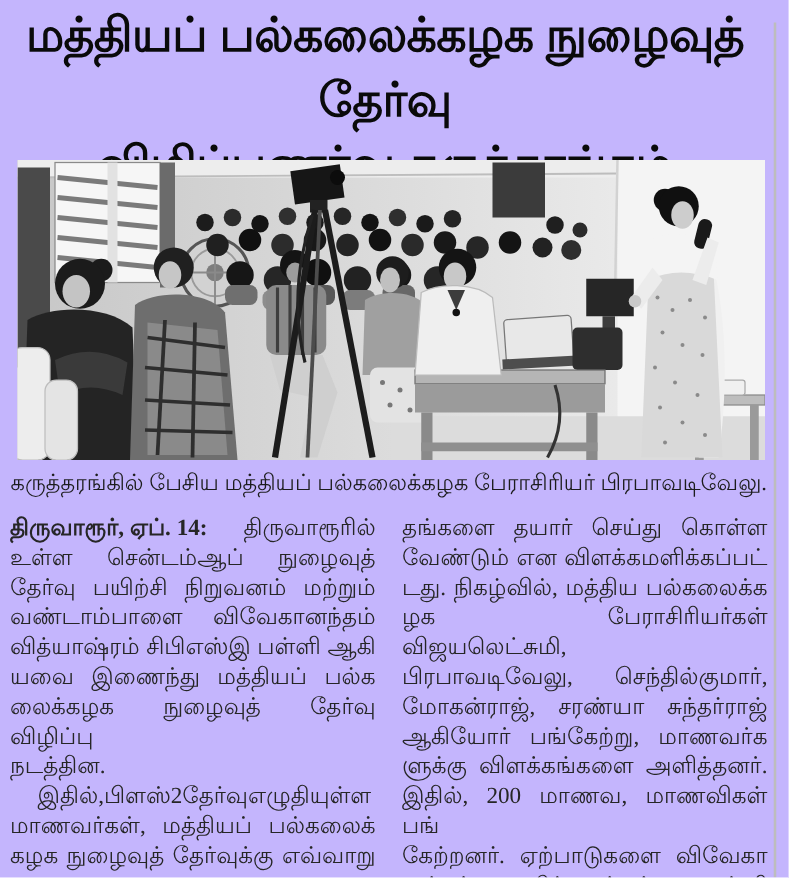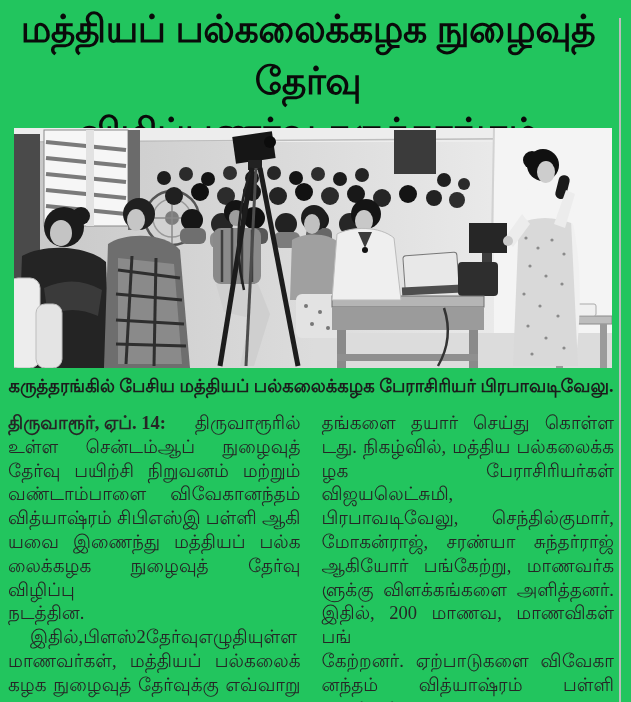--- a/index.html
+++ b/index.html
@@ -1,30 +1,30 @@
 <!DOCTYPE html>
 <html lang="ta"><head>
 <meta charset="utf-8">
 <style>
   html,body{margin:0;padding:0;background:#ffffff;}
   .page{
-    position:relative;width:631px;height:702px;background:#22c55e;
+    position:relative;width:631px;height:702px;background:#c4b5fd;
     overflow:hidden;font-family:"Liberation Serif",serif;
   }
   .vrule{position:absolute;left:619px;top:18px;width:2px;height:684px;background:#bdbdbd;}
   .headline{
     position:absolute;left:2px;top:4px;width:612px;text-align:center;
     font-family:"Liberation Sans",sans-serif;font-weight:700;
     font-size:38px;line-height:1.36;color:#0a0a0a;letter-spacing:-0.5px;
   }
   .photo-wrap{position:absolute;left:14px;top:128px;width:598px;height:240px;background:#dcdcdc;}
   .photo-wrap svg{display:block;}
   .caption{
     position:absolute;left:8px;top:376px;width:606px;text-align:center;
-    font-size:18px;font-weight:700;color:#1c1c1c;
+    font-size:18px;font-weight:400;color:#1c1c1c;
   }
   .cols{position:absolute;left:8px;top:412px;width:606px;display:flex;gap:21px;}
   .col{flex:1;font-size:18.5px;line-height:23.8px;color:#262626;}
   .tline{text-align:justify;text-align-last:justify;}
   .para-end .tline:last-child{text-align-last:left;}
   .p2 .tline:first-child{text-indent:22px;}
   .dateline-row{display:flex;justify-content:space-between;}
   .dateline{font-weight:700;white-space:nowrap;}
 </style>
 </head>
@@ -267,20 +267,21 @@
         </div>
       <div class="p2">
           <div class="tline">இதில்,பிளஸ்2தேர்வுஎழுதியுள்ள</div>
           <div class="tline">மாணவர்கள், மத்தியப் பல்கலைக்</div>
           <div class="tline">கழக நுழைவுத் தேர்வுக்கு எவ்வாறு</div>
         </div>
     </div>
 
     <div class="col para-end">
         <div class="tline">தங்களை தயார் செய்து கொள்ள</div>
+        <div class="tline">வேண்டும் என விளக்கமளிக்கப்பட்</div>
         <div class="tline">டது. நிகழ்வில், மத்திய பல்கலைக்க</div>
         <div class="tline">ழக பேராசிரியர்கள் விஜயலெட்சுமி,</div>
         <div class="tline">பிரபாவடிவேலு, செந்தில்குமார்,</div>
         <div class="tline">மோகன்ராஜ், சரண்யா சுந்தர்ராஜ்</div>
         <div class="tline">ஆகியோர் பங்கேற்று, மாணவர்க</div>
         <div class="tline">ளுக்கு விளக்கங்களை அளித்தனர்.</div>
         <div class="tline">இதில், 200 மாணவ, மாணவிகள் பங்</div>
         <div class="tline">கேற்றனர். ஏற்பாடுகளை விவேகா</div>
         <div class="tline">னந்தம் வித்யாஷ்ரம் பள்ளி முதல்வர்</div>
       </div>

